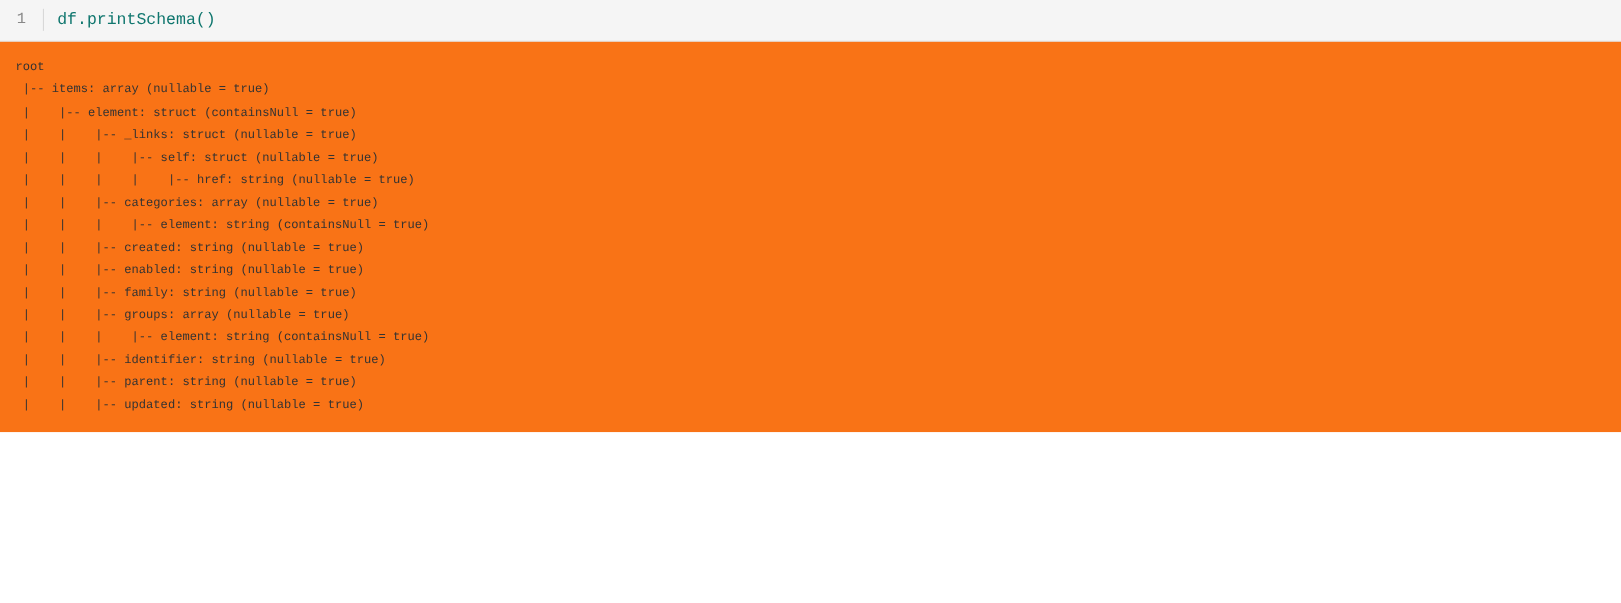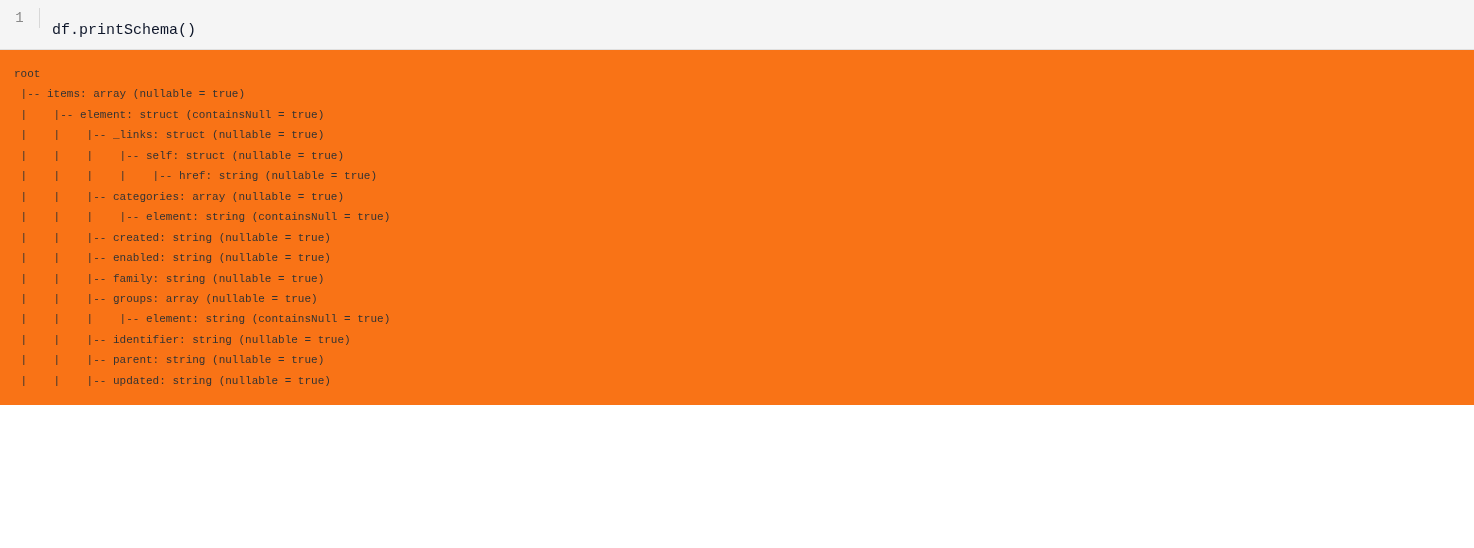--- a/index.html
+++ b/index.html
@@ -21,24 +21,23 @@
       text-align: center;
       color: #888888;
       flex-shrink: 0;
       border-right: 1px solid #d8d8d8;
       padding: 2px 0;
       font-size: 14px;
       user-select: none;
     }
     .code-content {
       padding: 2px 12px;
-      color: #0f172a;
+      color: #0f766e;
       white-space: pre;
       font-size: 15px;
-      margin-top: 12px;
     }
     .output-area {
       background: #f97316;
       padding: 14px 14px 14px 14px;
       white-space: pre;
       color: #333333;
       line-height: 1.86;
       font-size: 11px;
     }
   </style>

